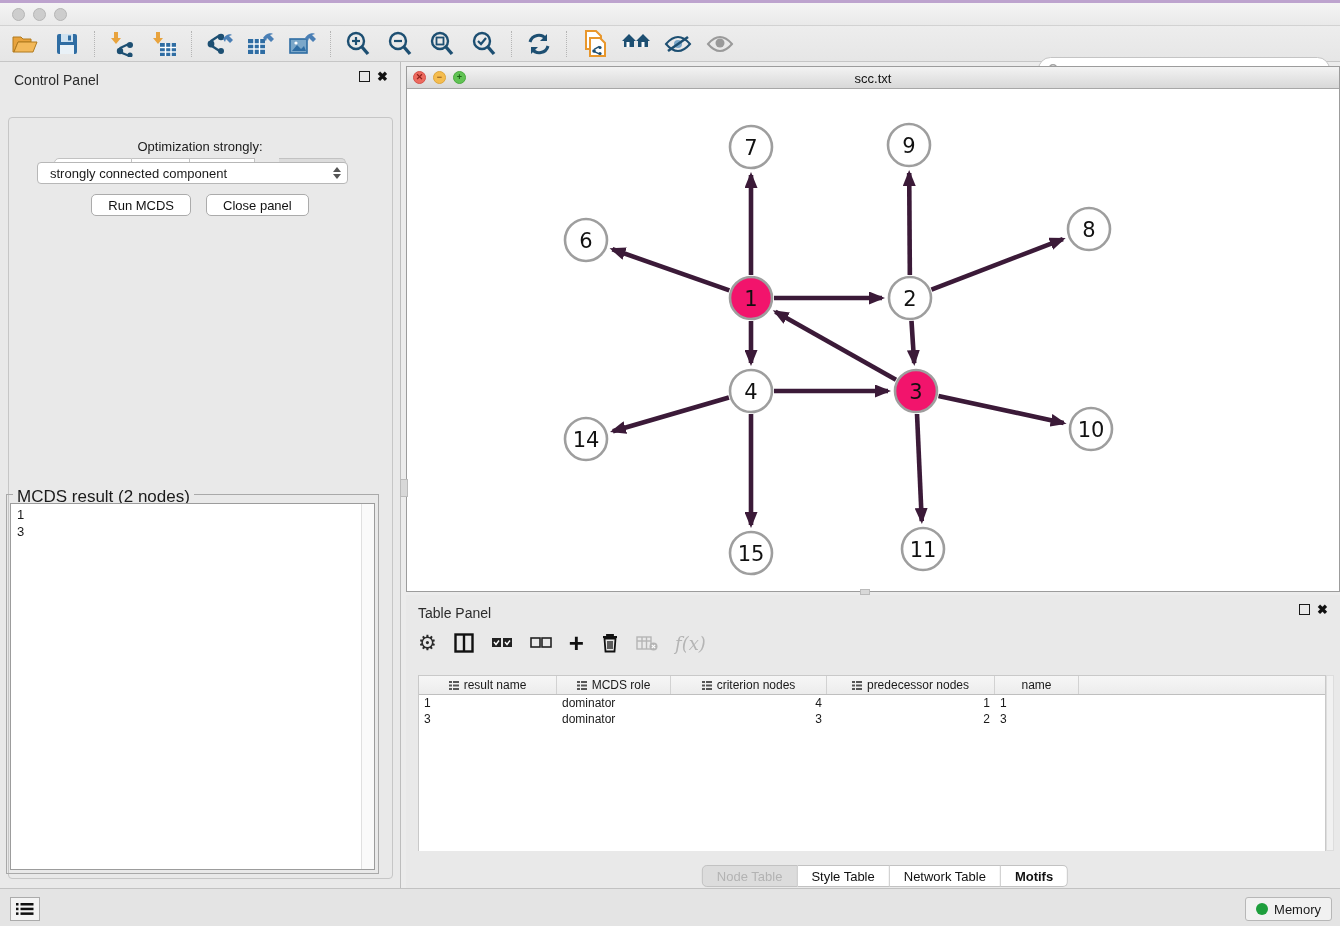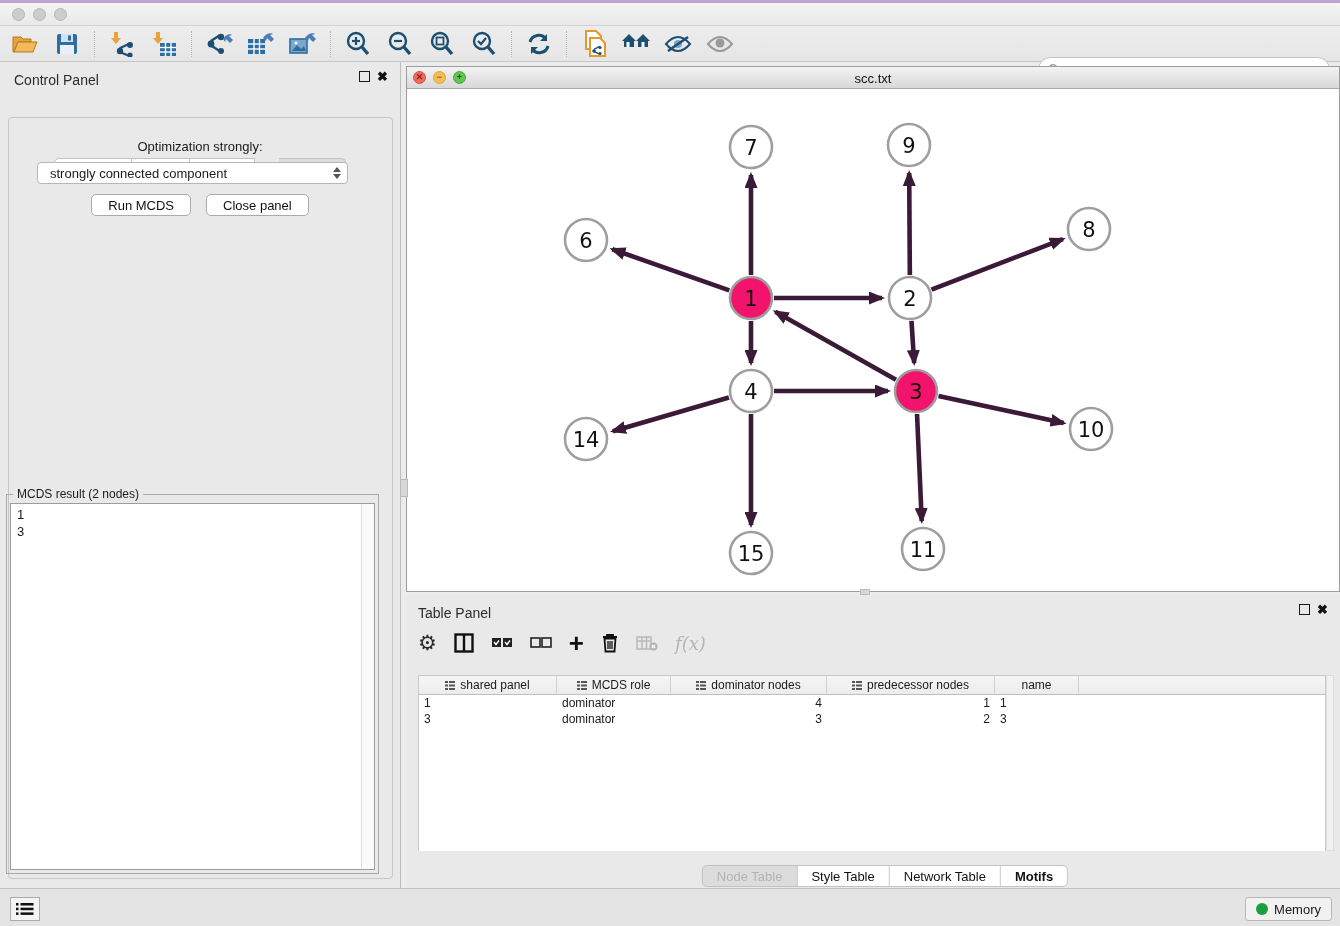--- a/index.html
+++ b/index.html
@@ -50,21 +50,21 @@
   .dd-text { flex:1; }
   .dd-stepper { display:flex; flex-direction:column; gap:2px; align-items:center; }
   .chev { width:0; height:0; border-left:4px solid transparent; border-right:4px solid transparent; }
   .chev.up { border-bottom:5px solid #555; }
   .chev.dn { border-top:5px solid #555; }
   .cp-buttons { position:absolute; left:0; top:132px; width:100%; display:flex; justify-content:center; gap:15px; }
   .push-btn { height:22px; padding:0 16px; background:#fff; border:1px solid #ababab;
     border-radius:5px; font-size:13px; display:flex; align-items:center; color:#111; }
   .result-group { position:absolute; left:6px; top:432px; width:373px; height:380px;
     border:1px solid #a9a9a9; }
-  .result-legend { position:absolute; left:6px; top:-8px; background:#e9e9e9; padding:0 4px; font-size:12px; }
+  .result-legend { position:absolute; left:6px; top:-8px; background:#e9e9e9; padding:0 4px; font-size:17px; }
   .result-area { position:absolute; left:3px; top:8px; right:3px; bottom:3px;
     background:#fff; border:1px solid #9c9c9c; font-size:13px; line-height:17px;
     padding:2px 6px; }
   .result-scroll { position:absolute; right:0; top:0; bottom:0; width:13px;
     background:#fafafa; border-left:1px solid #e0e0e0; }
   
   .net-window { position:absolute; left:406px; top:66px; width:934px; height:526px;
     background:#fff; border:1px solid #9c9c9c; }
   .net-titlebar { position:absolute; left:0; top:0; width:100%; height:22px;
     background:linear-gradient(#f3f3f3,#d8d8d8); border-bottom:1px solid #a7a7a7; }
@@ -455,21 +455,21 @@
           <svg width="10" height="9" viewBox="0 0 10 9">
             <g fill="#555">
               <rect x="0" y="0" width="3" height="2"></rect>
               <rect x="0" y="3.5" width="3" height="2"></rect>
               <rect x="0" y="7" width="3" height="2"></rect>
               <rect x="4" y="0" width="6" height="2"></rect>
               <rect x="4" y="3.5" width="6" height="2"></rect>
               <rect x="4" y="7" width="6" height="2"></rect>
             </g>
           </svg>
-          <span>shared panel</span>
+          <span>result name</span>
         </span>
       <span class="th c1">
           <svg width="10" height="9" viewBox="0 0 10 9">
             <g fill="#555">
               <rect x="0" y="0" width="3" height="2"></rect>
               <rect x="0" y="3.5" width="3" height="2"></rect>
               <rect x="0" y="7" width="3" height="2"></rect>
               <rect x="4" y="0" width="6" height="2"></rect>
               <rect x="4" y="3.5" width="6" height="2"></rect>
               <rect x="4" y="7" width="6" height="2"></rect>
@@ -481,21 +481,21 @@
           <svg width="10" height="9" viewBox="0 0 10 9">
             <g fill="#555">
               <rect x="0" y="0" width="3" height="2"></rect>
               <rect x="0" y="3.5" width="3" height="2"></rect>
               <rect x="0" y="7" width="3" height="2"></rect>
               <rect x="4" y="0" width="6" height="2"></rect>
               <rect x="4" y="3.5" width="6" height="2"></rect>
               <rect x="4" y="7" width="6" height="2"></rect>
             </g>
           </svg>
-          <span>dominator nodes</span>
+          <span>criterion nodes</span>
         </span>
       <span class="th c3">
           <svg width="10" height="9" viewBox="0 0 10 9">
             <g fill="#555">
               <rect x="0" y="0" width="3" height="2"></rect>
               <rect x="0" y="3.5" width="3" height="2"></rect>
               <rect x="0" y="7" width="3" height="2"></rect>
               <rect x="4" y="0" width="6" height="2"></rect>
               <rect x="4" y="3.5" width="6" height="2"></rect>
               <rect x="4" y="7" width="6" height="2"></rect>

